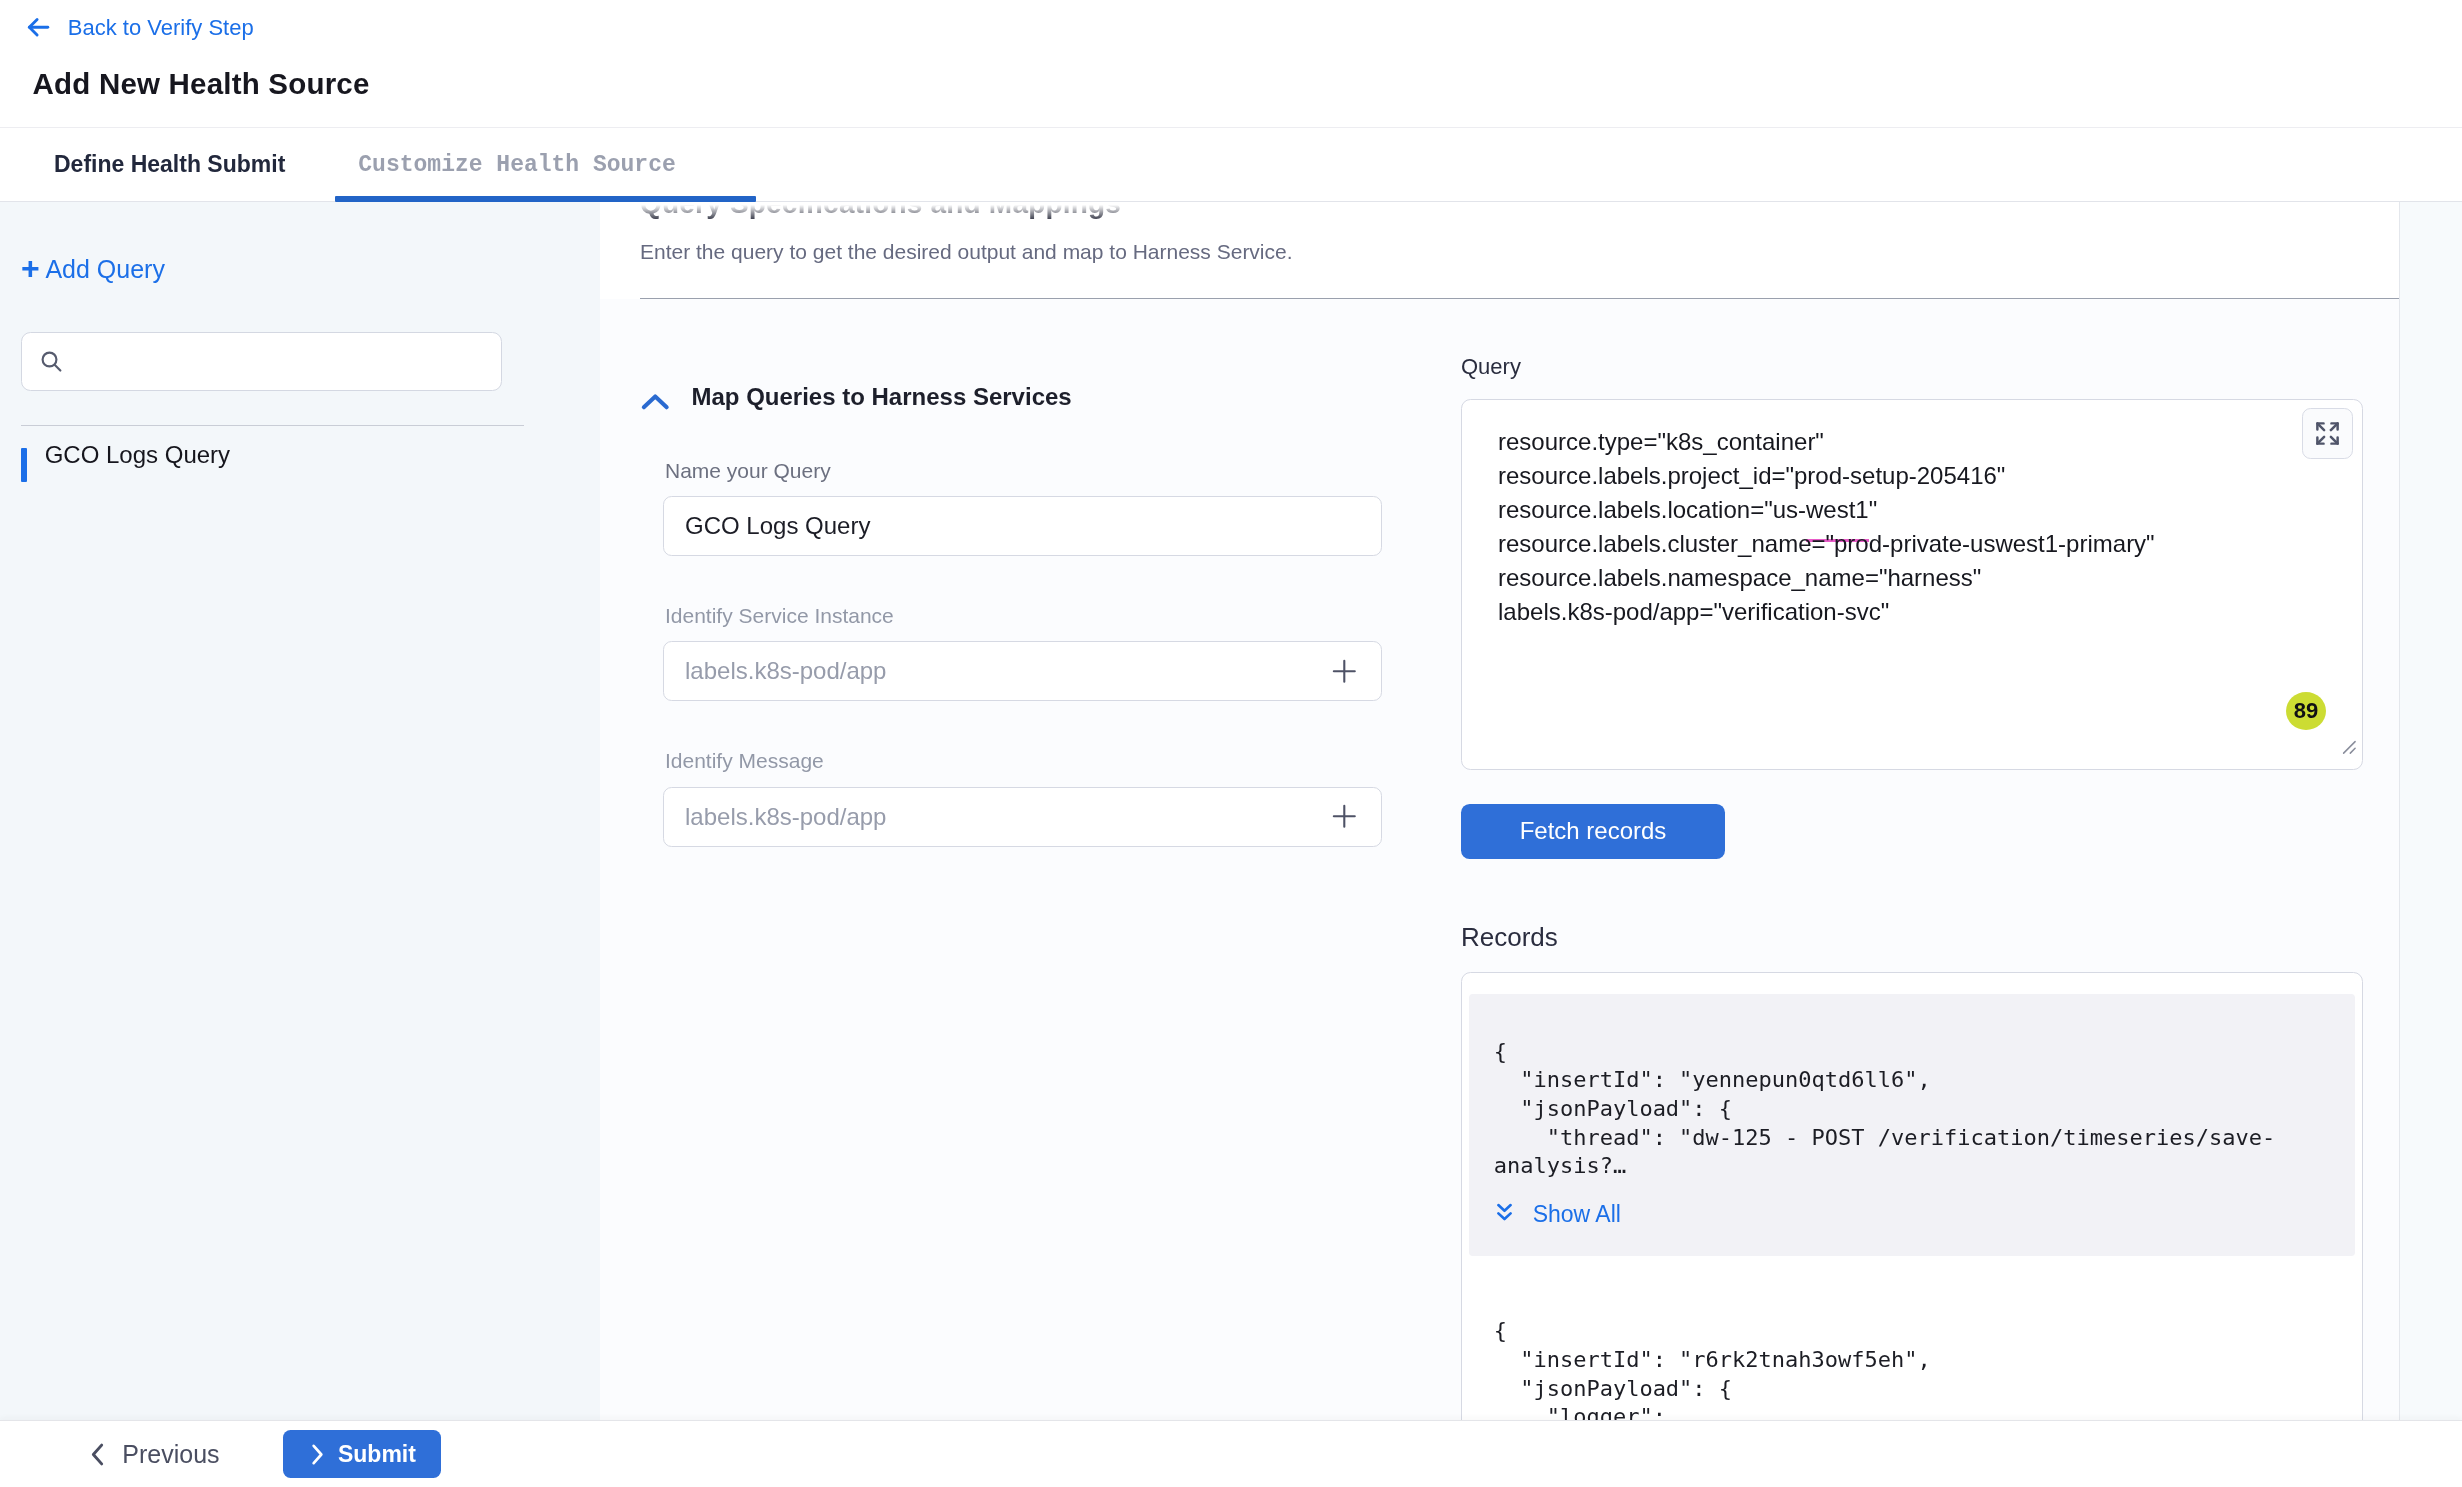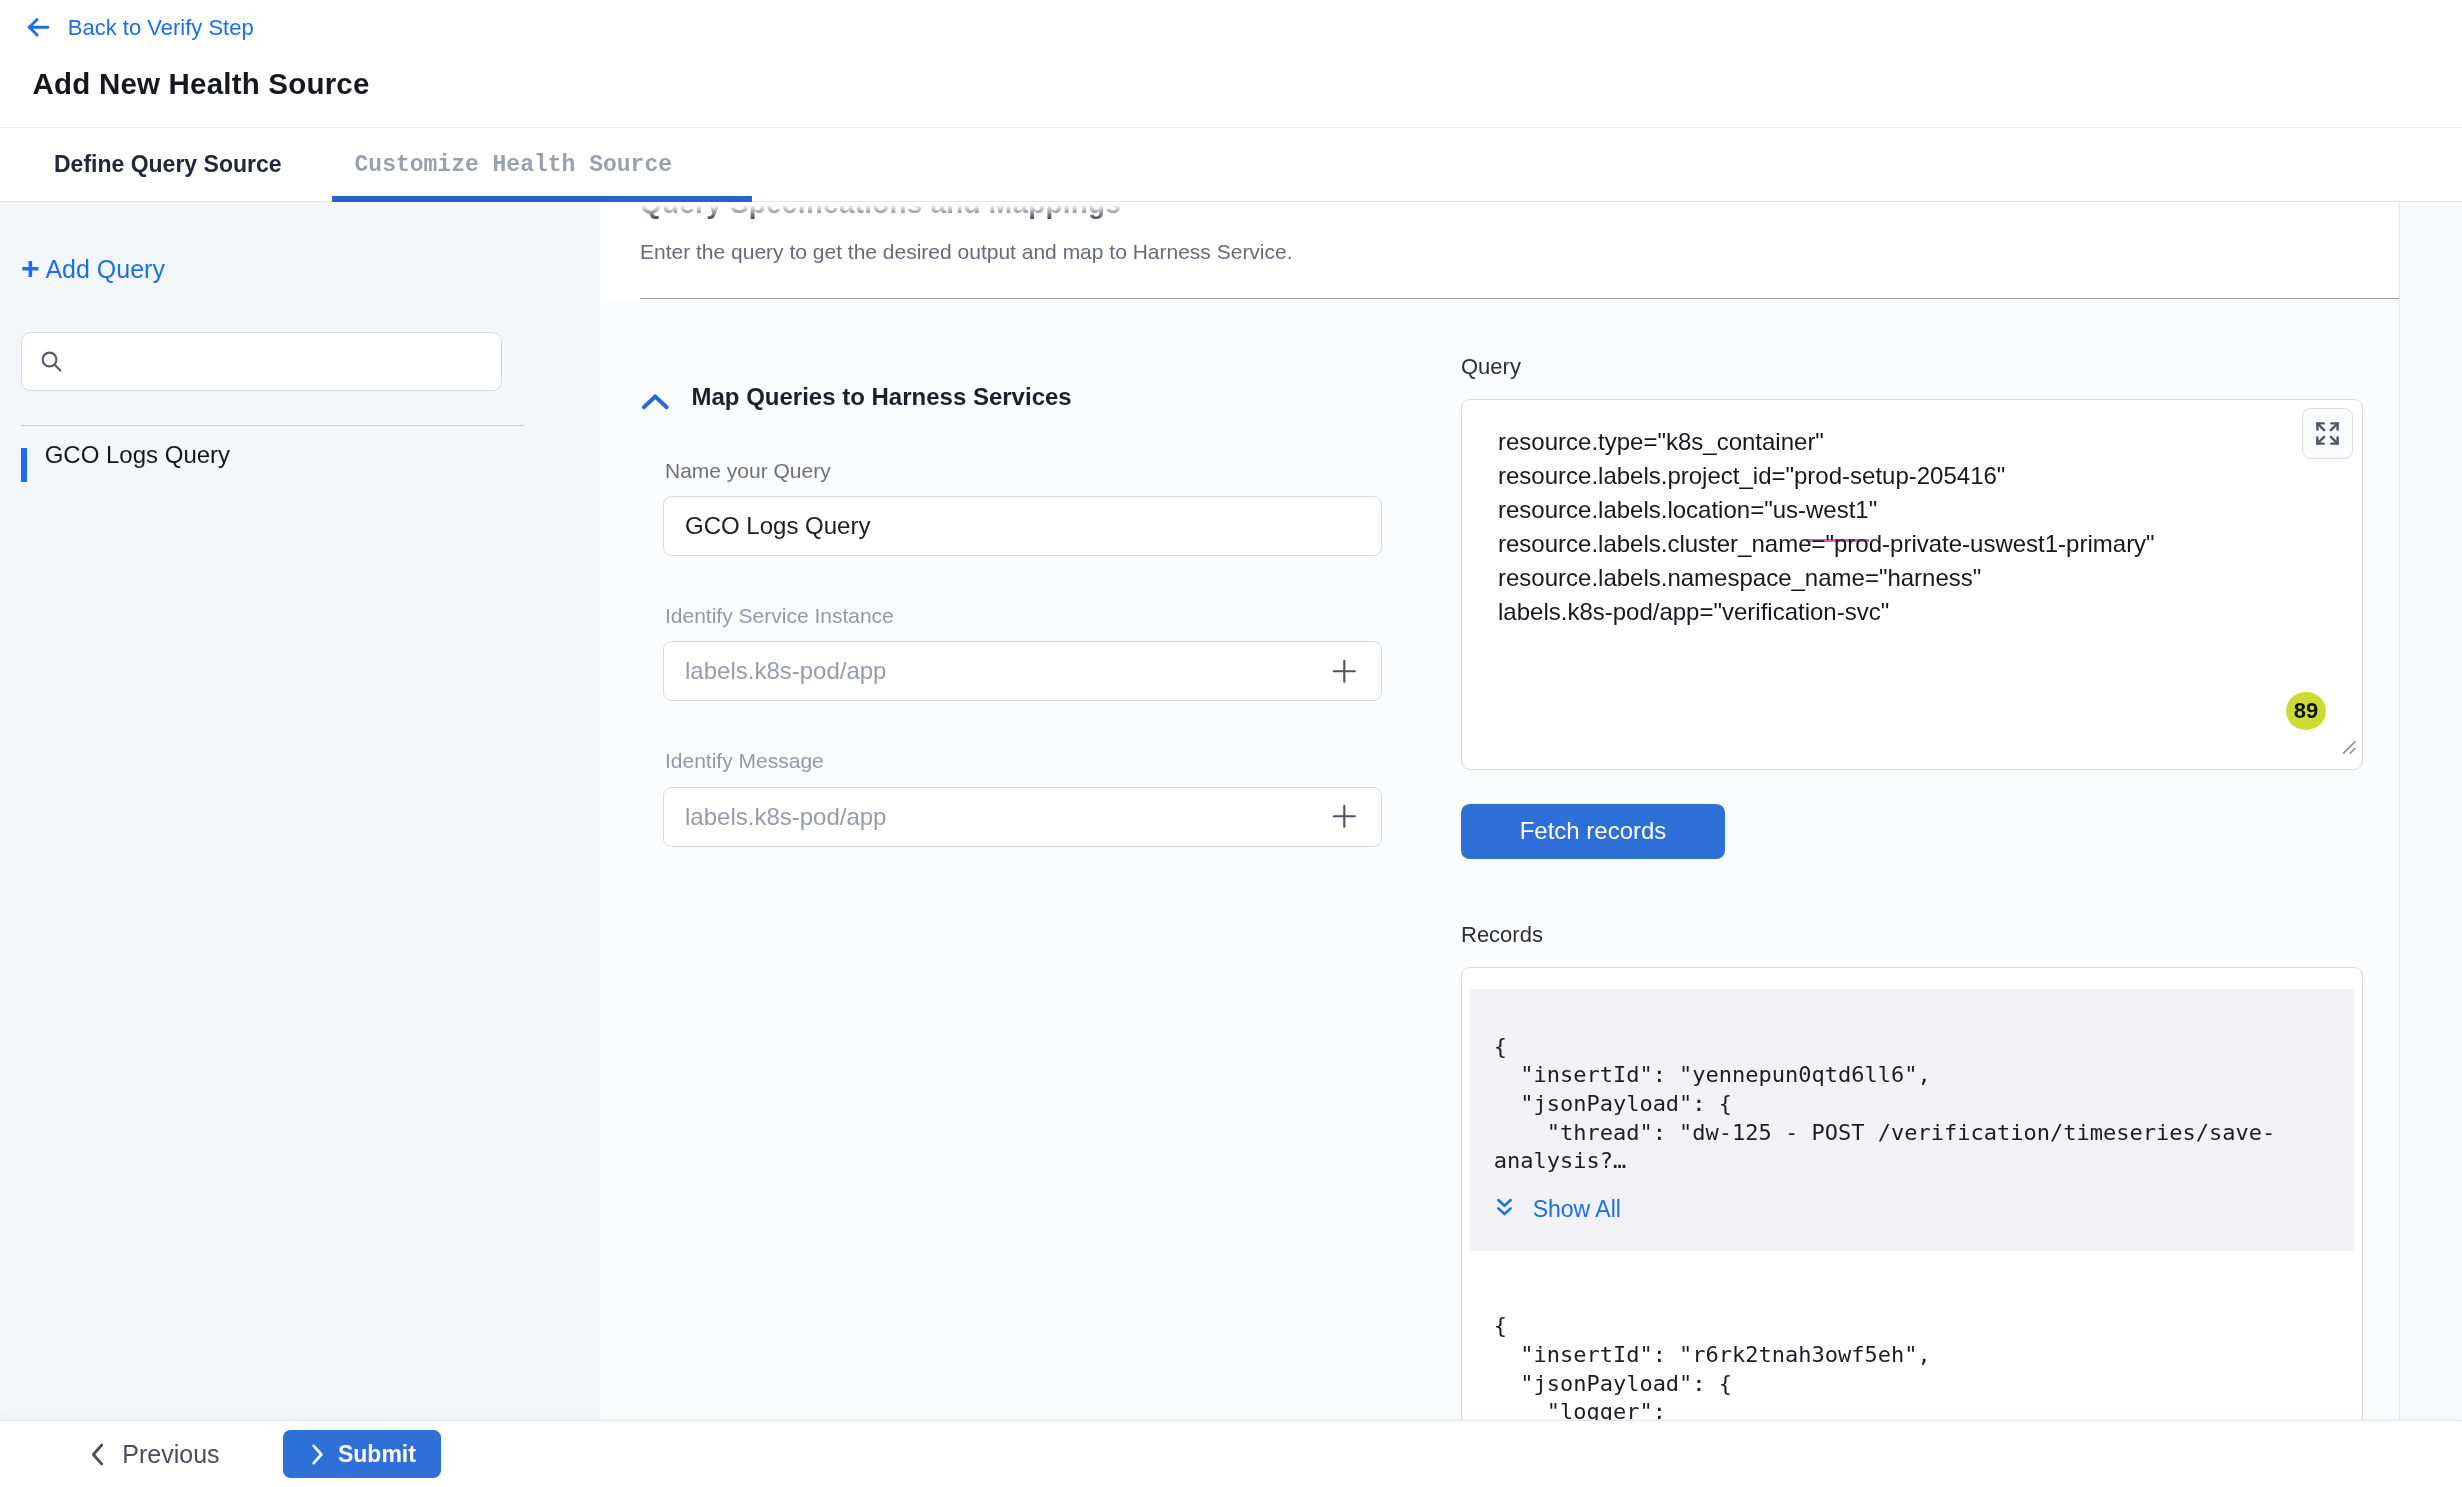--- a/index.html
+++ b/index.html
@@ -102,21 +102,21 @@
     font-size:22px; font-weight:700; color:#101014;
   }
   .resize-handle { position:absolute; right:4.8px; bottom:4.8px; cursor:nwse-resize; }
 
   .fetch-btn {
     margin-top:34px; width:264px; height:55px; background:#2f6fd8; border:none; border-radius:8.6px;
     color:#fff; font-size:24px; font-family:inherit; cursor:pointer;
     display:flex; align-items:center; justify-content:center;
   }
 
-  .records-label { margin-top:63px; font-size:22px; color:#2a2d3f; }
+  .records-label { margin-top:63px; font-size:26px; color:#2a2d3f; }
   .records-panel {
     margin-top:19px; width:902px; height:667px;
     background:#fff; border:1px solid #d6d9e3; border-radius:9.5px;
     padding:21px 6.7px; overflow:hidden;
   }
   .record-block { border-radius:3.8px; }
   .record-block.gray { background:#f2f2f6; padding:44px 9.5px 28.6px 25px; }
   .record-block.plain { background:transparent; padding:61px 9.5px 0 25px; }
   .record-block pre {
     margin:0; font-family:"DejaVu Sans Mono", monospace;
@@ -151,21 +151,21 @@
             <path d="M20 12H4.5"></path>
             <path d="M11 18.5L4.5 12 11 5.5"></path>
           </svg>
       </span>
       <span class="back-label">Back to Verify Step</span>
     </div>
     <div class="page-title">Add New Health Source</div>
   </div>
 
   <div class="tabbar">
-    <div class="tab">Define Query Source</div>
+    <div class="tab">Define Health Submit</div>
     <div class="tab inactive-style active">Customize Health Source</div>
   </div>
 
   <div class="body-row">
 
     <div class="sidebar">
       <div class="add-query">
         <span class="plus">+</span>
         <span>Add Query</span>
       </div>

